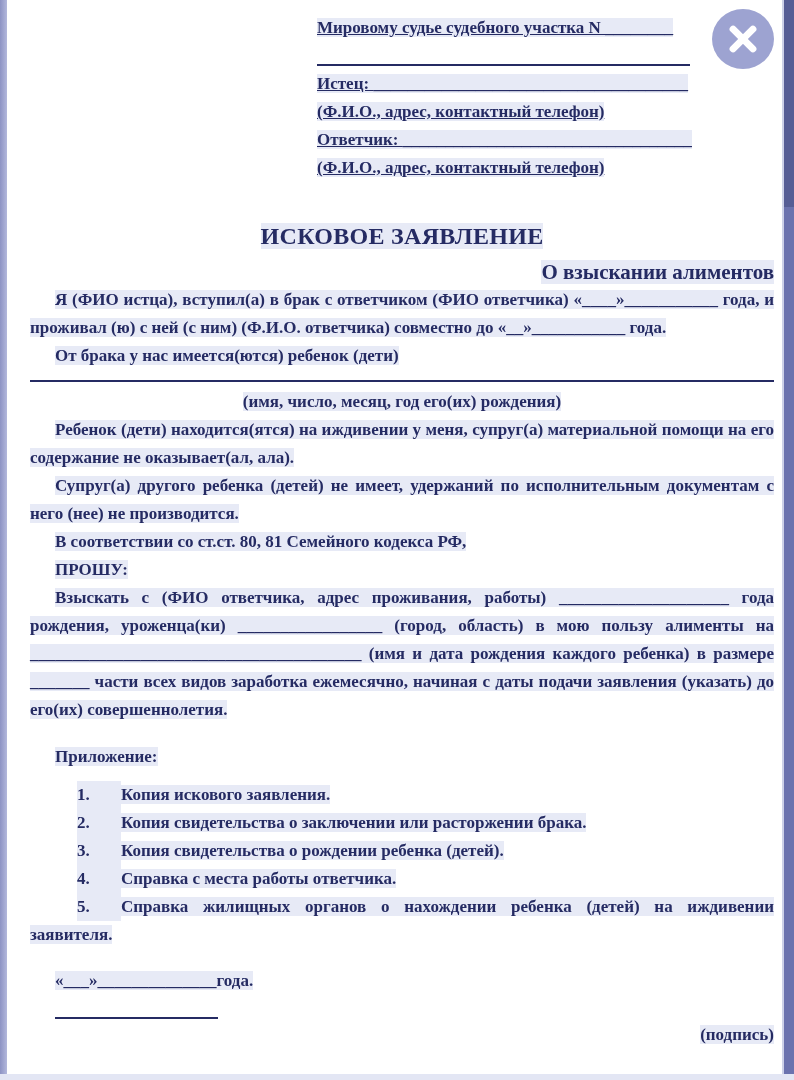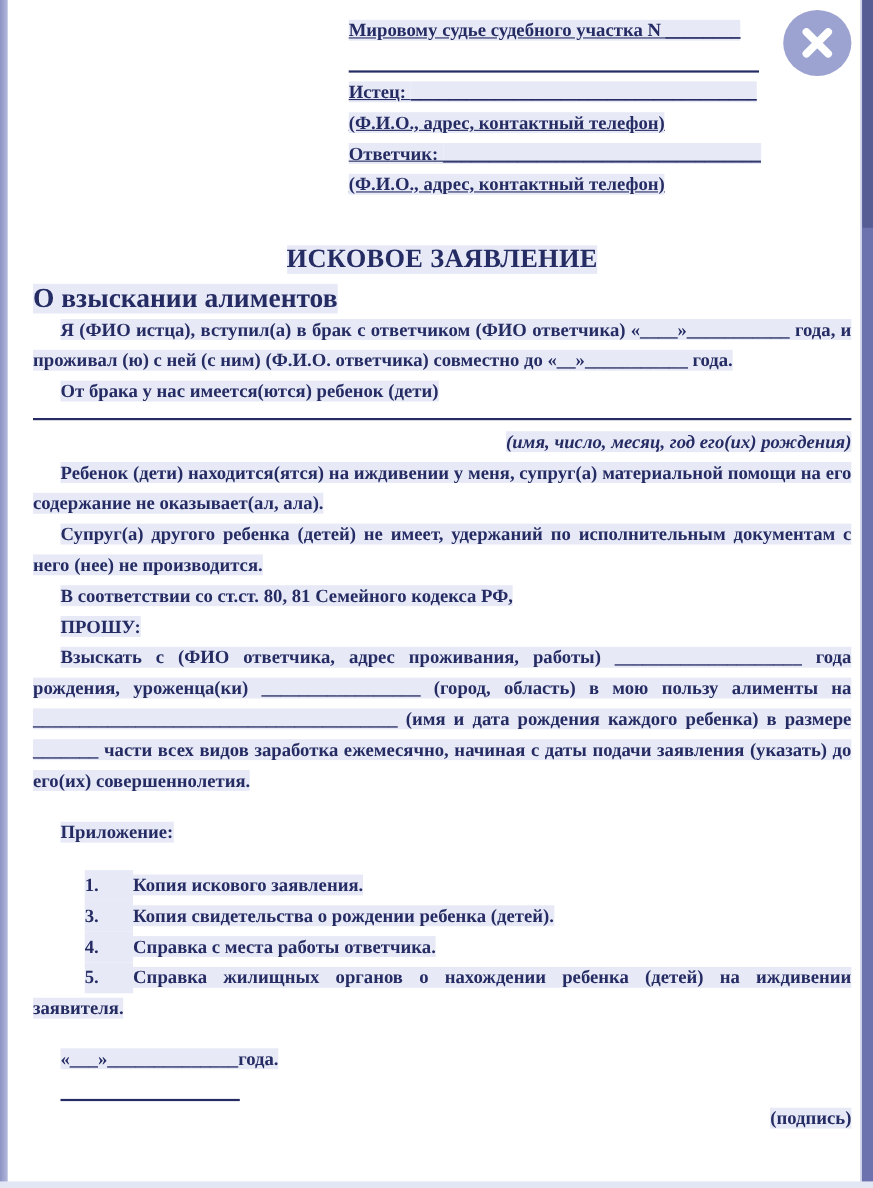--- a/index.html
+++ b/index.html
@@ -54,30 +54,30 @@
 
   .court-header { margin-left: 287px; width: 392px; text-align: left; text-decoration: underline; }
   .ch-line { white-space: nowrap; overflow: visible; }
   .ch-blankline {
     height: 0; width: 373px; border-bottom: 2px solid #252b63;
     margin: 22px 0 4px 0;
   }
   .ch-caption { text-align: left; white-space: nowrap; }
 
   .doc-title    { margin-top: 40px; text-align: center; font-size: 24px; letter-spacing: .3px; }
-  .doc-subtitle { margin-top: 8px;  text-align: left; font-size: 25px; }
+  .doc-subtitle { margin-top: 8px;  text-align: right; font-size: 21px; }
 
   .body-start { margin-top: 28px; }
   .para { margin: 0; text-indent: 25px; }
   .no-indent { text-indent: 0; }
 
   .fill-rule {
     height: 12px; border-bottom: 2px solid #252b63; margin: 0 0 6px 0;
   }
-  .center-caption { text-align: right; text-indent: 0; font-style: italic; }
+  .center-caption { text-align: center; text-indent: 0; }
 
   .att-item { margin: 0; text-indent: 47px; }
   .att-num { display: inline-block; width: 44px; text-indent: 0; }
 
   .sig-block { margin-top: 18px; }
   .date-line { text-indent: 25px; }
   .sig-rule { width: 163px; height: 0; border-bottom: 2px solid #252b63; margin: 22px 0 2px 25px; }
   .sig-caption { margin-left: 44px; text-align: right; }
 </style>
 </head>
@@ -125,21 +125,22 @@
   <div class="fill-rule"></div>
   <p class="para center-caption"><span class="hl">(имя, число, месяц, год его(их) рождения)</span></p>
   <p class="para"><span class="hl">Ребенок (дети) находится(ятся) на иждивении у меня, супруг(а) материальной помощи на его содержание не оказывает(ал, ала).</span></p>
   <p class="para"><span class="hl">Супруг(а) другого ребенка (детей) не имеет, удержаний по исполнительным документам с него (нее) не производится.</span></p>
   <p class="para"><span class="hl">В соответствии со ст.ст. 80, 81 Семейного кодекса РФ,</span></p>
   <p class="para"><span class="hl">ПРОШУ:</span></p>
   <p class="para"><span class="hl">Взыскать с (ФИО ответчика, адрес проживания, работы) ____________________ года рождения, уроженца(ки) _________________ (город, область) в мою пользу алименты на _______________________________________ (имя и дата рождения каждого ребенка) в размере _______ части всех видов заработка ежемесячно, начиная с даты подачи заявления (указать) до его(их) совершеннолетия.</span></p>
 
   <p class="para" style="margin-top:19px"><span class="hl">Приложение:</span></p>
 
-  <p class="att-item" style="margin-top:20px"><span class="att-num hl">1.</span><span class="hl">Копия искового заявления.</span></p>
+  <p class="att-item" style="margin-top:10px"><span class="att-num hl">1.</span><span class="hl">Копия искового заявления.</span></p>
+  <p class="att-item"><span class="att-num hl">2.</span><span class="hl">Копия свидетельства о заключении или расторжении брака.</span></p>
   <p class="att-item"><span class="att-num hl">3.</span><span class="hl">Копия свидетельства о рождении ребенка (детей).</span></p>
   <p class="att-item"><span class="att-num hl">4.</span><span class="hl">Справка с места работы ответчика.</span></p>
   <p class="att-item"><span class="att-num hl">5.</span><span class="hl">Справка жилищных органов о нахождении ребенка (детей) на иждивении заявителя.</span></p>
 
   <div class="sig-block">
     <p class="para date-line"><span class="hl">«___»______________года.</span></p>
     <div class="sig-rule"></div>
     <p class="para sig-caption no-indent"><span class="hl">(подпись)</span></p>
   </div>
 

